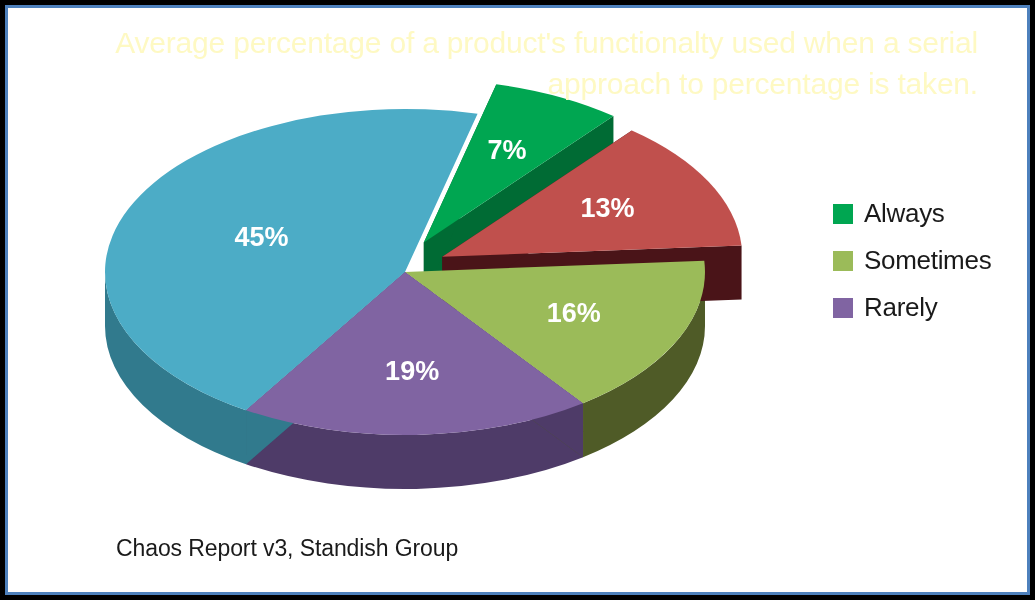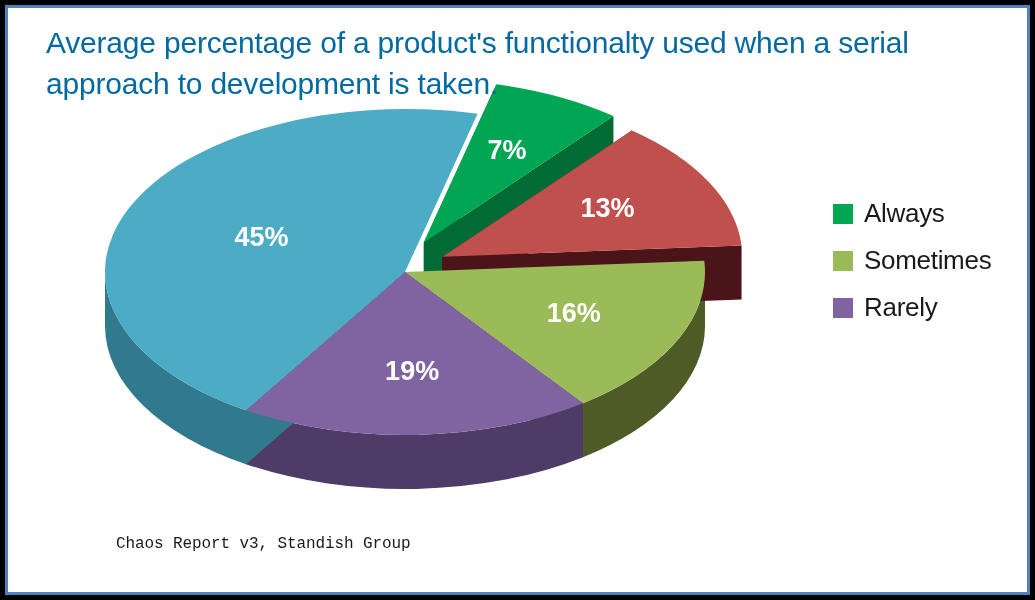--- a/index.html
+++ b/index.html
@@ -26,37 +26,37 @@
     background: #FFFFFF;
   }
   #canvas {
     position: absolute;
     left: 0; top: 0;
     width: 1035px;
     height: 600px;
   }
   .chart-title {
     position: absolute;
-    left: 46px;
+    left: 28px;
     top: 22px;
     width: 950px;
-    text-align: left;
+    text-align: right;
     font-size: 30px;
     line-height: 1.38;
-    color: #0369a1;
+    color: #fef9c3;
     font-family: "Liberation Sans", sans-serif;
     letter-spacing: -0.2px;
   }
   .source-note {
     position: absolute;
     left: 116px;
     top: 535px;
-    font-size: 16px;
+    font-size: 23px;
     color: #1A1A1A;
-    font-family: Liberation Mono, monospace;
+    font-family: Liberation Sans, sans-serif;
     letter-spacing: -0.1px;
   }
   #legend {
     position: absolute;
     left: 833px;
     top: 190px;
     width: 190px;
   }
   .legend-item {
     display: flex;
@@ -114,21 +114,21 @@
         <text x="507.0890720272395" y="152.05010328223563" class="slice-label">7%</text>
         <text x="607.4219078110996" y="210.26465907103108" class="slice-label">13%</text>
         <text x="573.846611007121" y="314.38982745201065" class="slice-label">16%</text>
         <text x="412.14013249027863" y="372.98551033245735" class="slice-label">19%</text>
         <text x="261.4012428614193" y="238.88162954924917" class="slice-label">45%</text>
       </g>
   </svg>
 
   <div class="chart-title">
     <div>Average percentage of a product's functionalty used when a serial</div>
-    <div>approach to development  is taken.</div>
+    <div>approach to percentage  is taken.</div>
   </div>
 
   <div class="source-note">Chaos Report v3, Standish Group</div>
 
   <div id="legend">
       <div class="legend-item">
         <span class="legend-swatch" style="background: rgb(0, 166, 81);"></span>
         <span class="legend-label">Always</span>
       </div>
       <div class="legend-item">

